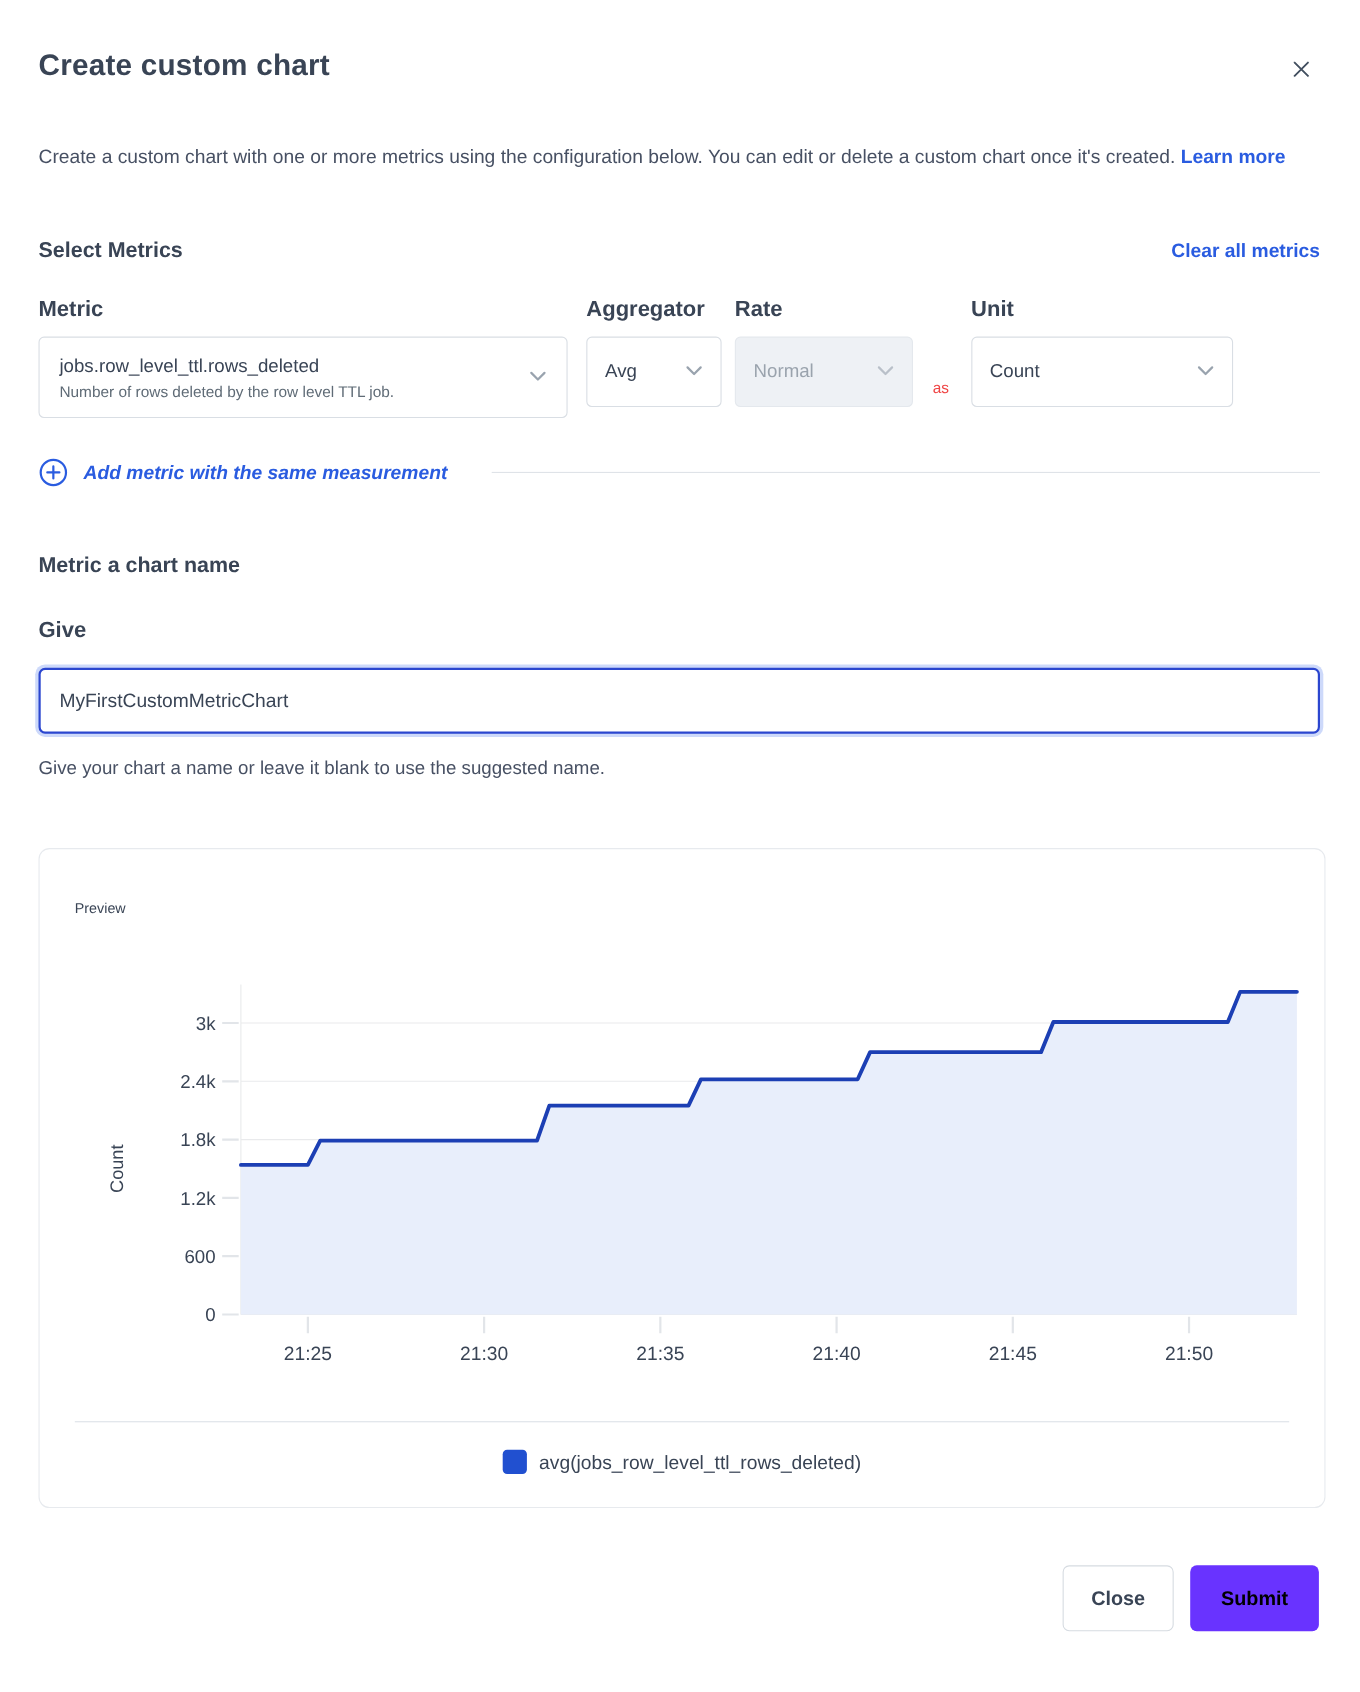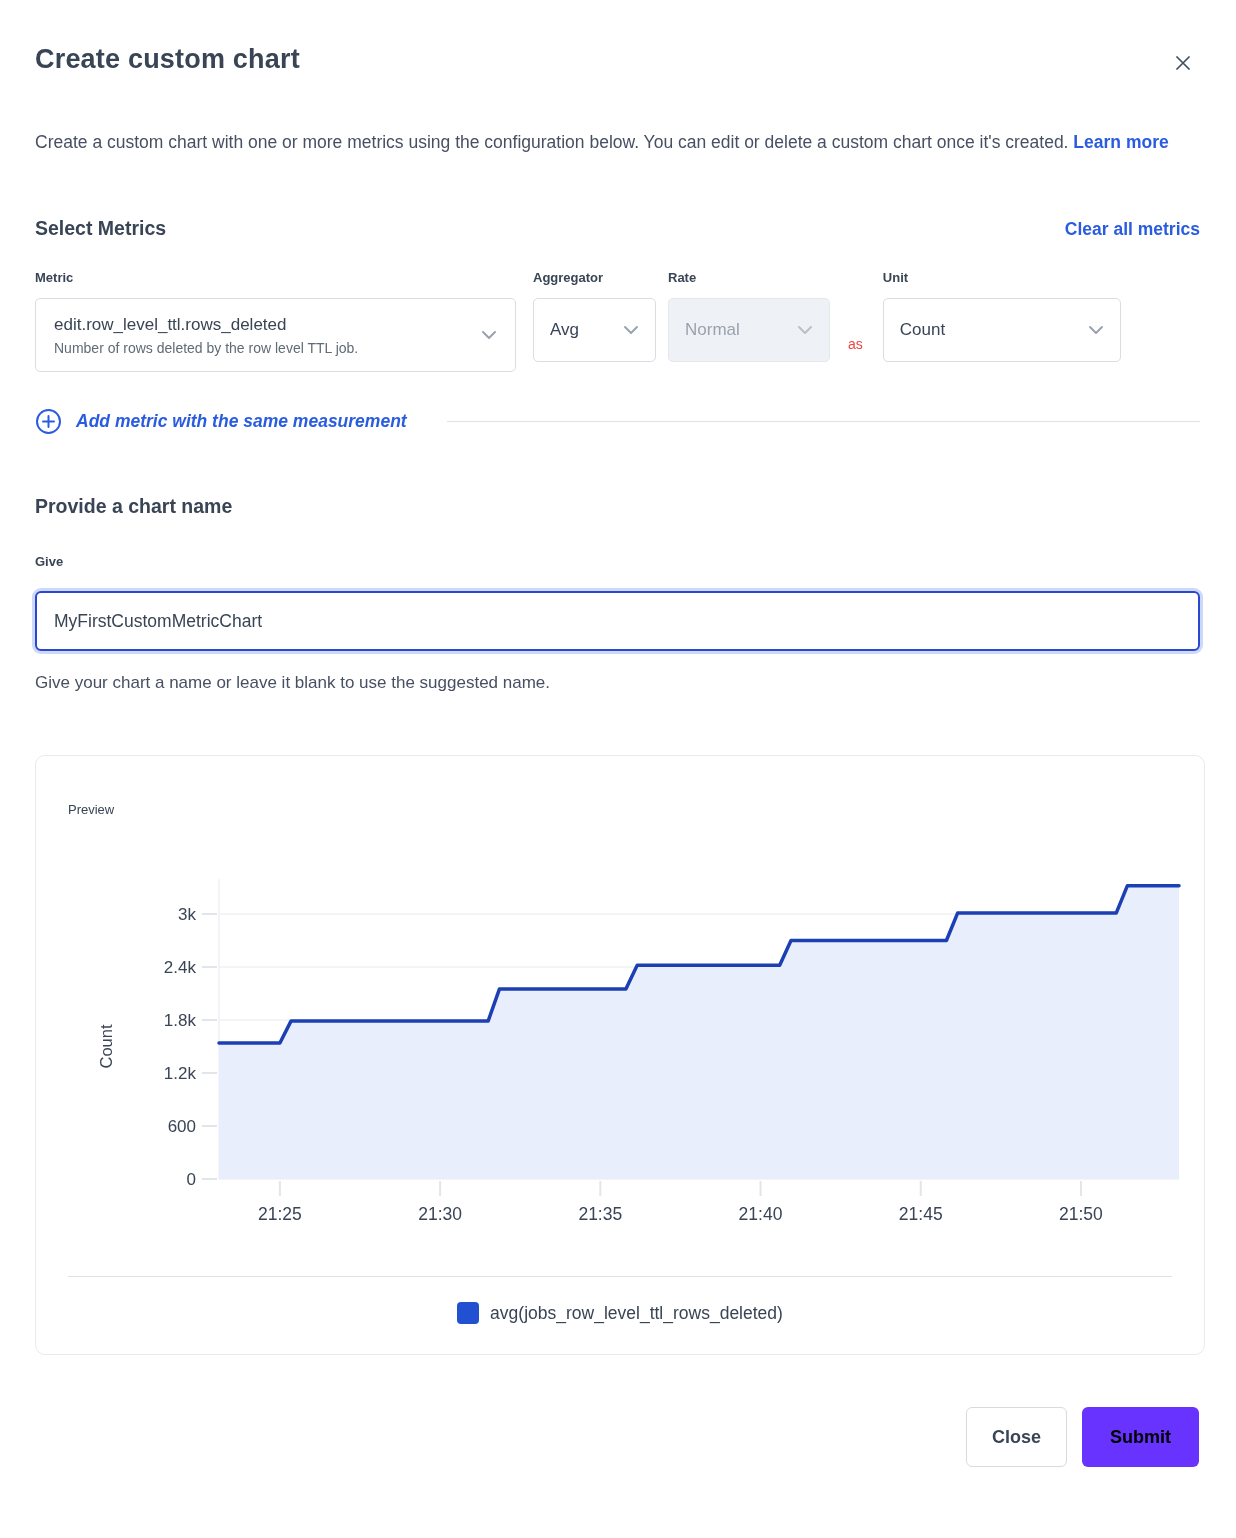--- a/index.html
+++ b/index.html
@@ -19,21 +19,21 @@
 
   .desc { margin-top:40px; font-size:17.5px; line-height:38px; color:#475063; max-width:1170px; }
   .link { color:#2a5ce0; font-weight:600; text-decoration:none; cursor:pointer; }
 
   .sec-row { margin-top:56px; display:flex; justify-content:space-between; align-items:baseline; }
   .sec-h { font-size:19.5px; font-weight:700; color:#394455; }
   .clear-link { font-size:17.5px; font-weight:700; color:#2a5ce0; text-decoration:none; cursor:pointer; }
 
   
   .fields { display:flex; align-items:flex-start; margin-top:30px; }
-  .field-label { font-size:13px; font-weight:700; color:#394455; margin-bottom:13px; display:block; }
+  .field-label { font-size:20px; font-weight:700; color:#394455; margin-bottom:13px; display:block; }
   .select {
     border:1px solid #d9dee4; border-radius:5px; background:#fff;
     display:flex; align-items:center; justify-content:space-between;
     padding:0 16px; cursor:pointer;
   }
   .metric-col { width:481px; }
   .metric-select { height:74px; padding:0 18px; }
   .metric-txt .l1 { font-size:17px; color:#394455; margin-bottom:5px; }
   .metric-txt .l2 { font-size:14px; color:#5f6b76; }
   .sm-select { height:64px; margin-top:5px; }
@@ -105,21 +105,21 @@
     <h2 class="sec-h">Select Metrics</h2>
     <a class="clear-link">Clear all metrics</a>
   </div>
 
   <div class="fields">
 
     <div class="metric-col">
       <span class="field-label">Metric</span>
       <div class="select metric-select">
         <div class="metric-txt">
-          <div class="l1">edit.row_level_ttl.rows_deleted</div>
+          <div class="l1">jobs.row_level_ttl.rows_deleted</div>
           <div class="l2">Number of rows deleted by the row level TTL job.</div>
         </div>
         <span>
           <svg width="16" height="10" viewBox="0 0 16 10">
               <path d="M2 2 L8 8 L14 2" stroke="#99a3ae" stroke-width="2" fill="none" stroke-linecap="round" stroke-linejoin="round"></path>
             </svg>
         </span>
       </div>
     </div>
 
@@ -166,21 +166,21 @@
     <span style="display:flex;">
       <svg width="27" height="27" viewBox="0 0 27 27">
         <circle cx="13.5" cy="13.5" r="11.5" stroke="#2a5ce0" stroke-width="2" fill="none"></circle>
         <path d="M13.5 8 V19 M8 13.5 H19" stroke="#2a5ce0" stroke-width="2" stroke-linecap="round"></path>
       </svg>
     </span>
     <span class="add-label">Add metric with the same measurement</span>
     <div class="add-divider"></div>
   </div>
 
-  <h2 class="sec-h name-h">Provide a chart name</h2>
+  <h2 class="sec-h name-h">Metric a chart name</h2>
   <span class="field-label name-label" style="display:block;">Give</span>
   <input class="name-input" type="text" value="MyFirstCustomMetricChart" style="">
   <div class="helper">Give your chart a name or leave it blank to use the suggested name.</div>
 
   <div class="card">
     <div class="preview-h">Preview</div>
     <svg class="chart-svg" width="1136" height="390" viewBox="0 0 1136 390">
         <line x1="151" y1="340" x2="1111" y2="340" stroke="#e9eaec" stroke-width="1"></line>
         <line x1="134" y1="340" x2="149" y2="340" stroke="#e2e5e9" stroke-width="2"></line>
         <text x="128" y="346" text-anchor="end" font-size="17">0</text>

